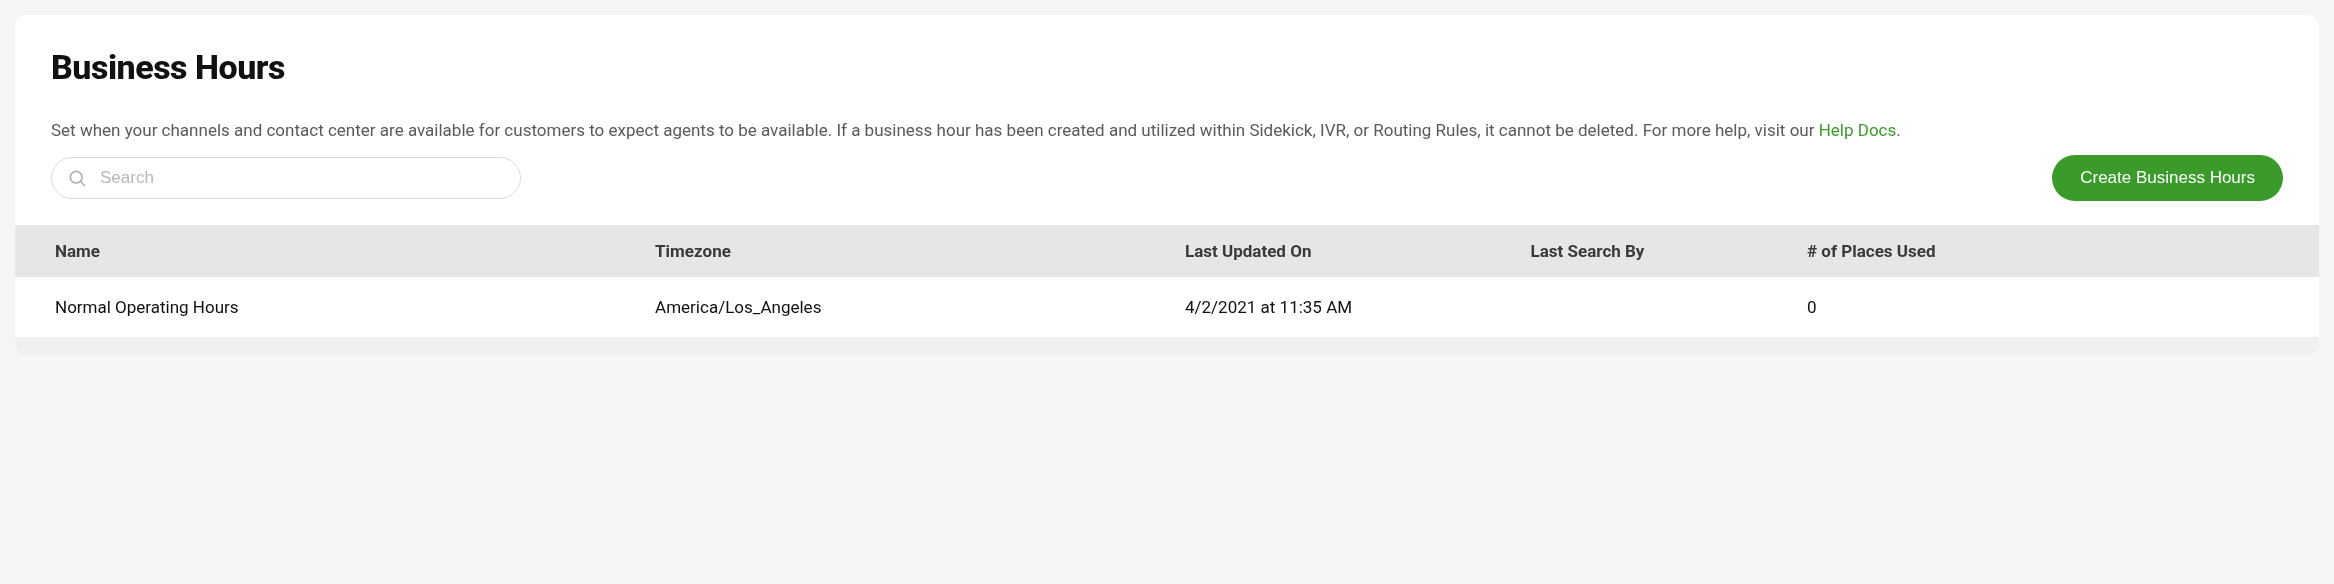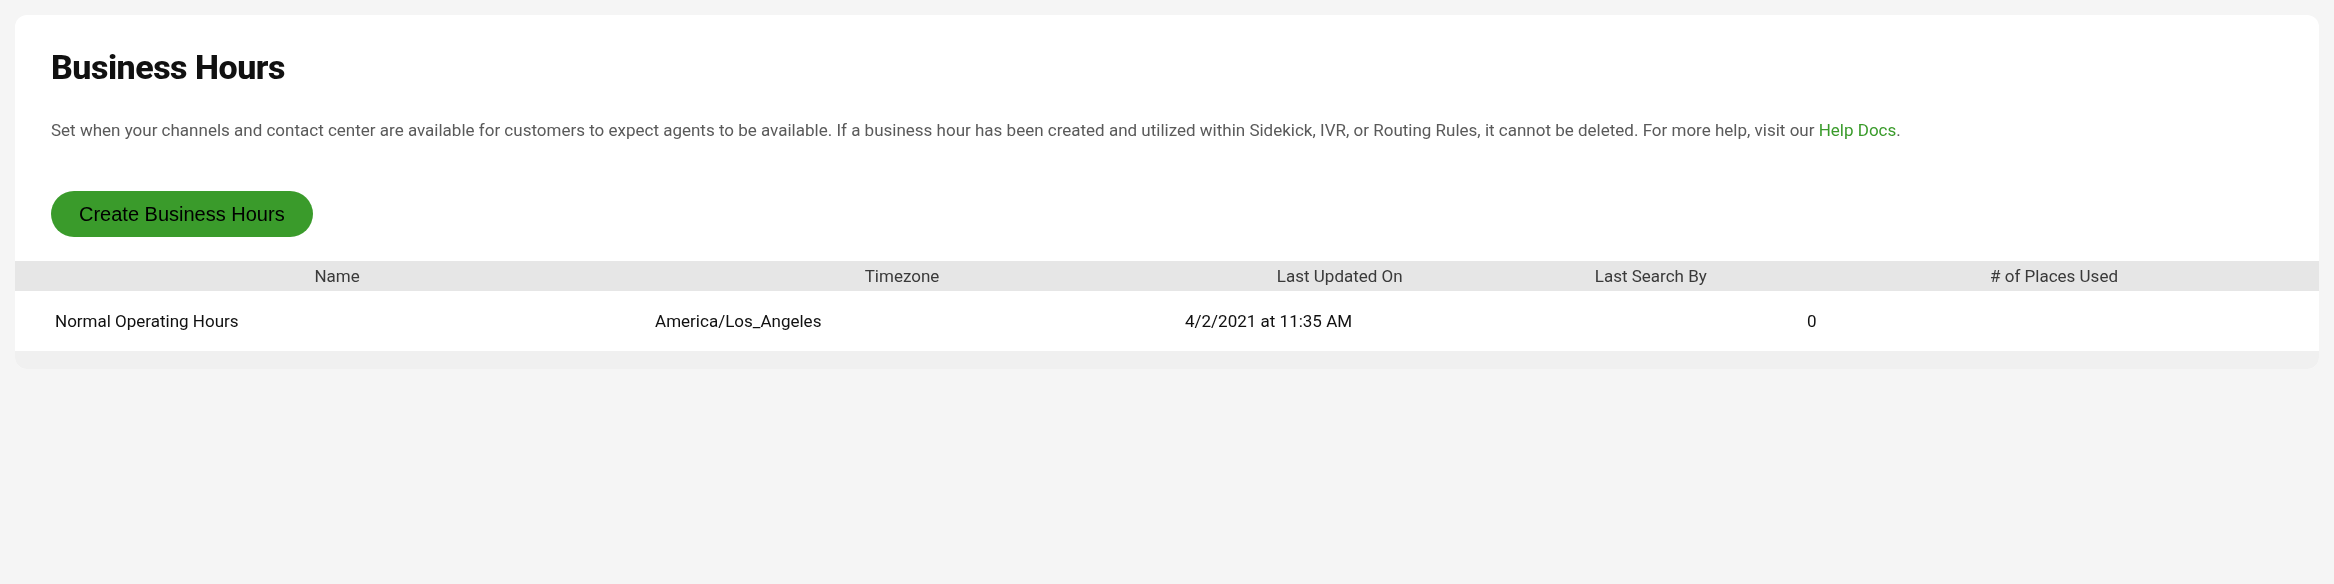--- a/index.html
+++ b/index.html
@@ -66,43 +66,42 @@
       position: absolute;
       left: 16px;
       top: 50%;
       transform: translateY(-50%);
       width: 20px;
       height: 20px;
       pointer-events: none;
     }
     .create-button {
       background: #3a9b2b;
-      color: #000000;
+      color: #ffffff;
       border: none;
       border-radius: 24px;
       padding: 0 28px;
       height: 46px;
-      font-size: 20px;
+      font-size: 17px;
       font-weight: 500;
       cursor: pointer;
-      margin-top: 36px;
     }
     .table {
       width: 100%;
       border-collapse: collapse;
     }
     .table thead tr {
       background: #e6e6e6;
     }
     .table th {
-      text-align: center;
+      text-align: left;
       font-size: 17px;
-      font-weight: 400;
+      font-weight: 700;
       color: #3a3a3a;
-      padding: 5px 18px;
+      padding: 16px 18px;
     }
     .table th:first-child {
       padding-left: 40px;
     }
     .table td {
       font-size: 17px;
       color: #111111;
       padding: 20px 18px;
       background: #ffffff;
     }
@@ -123,20 +122,29 @@
 <body>
 
 <div class="card">
   <div class="card-inner">
     <h1 class="page-title">Business Hours</h1>
     <p class="description">
       <span>Set when your channels and contact center are available for customers to expect agents to be available. If a business hour has been created and utilized within Sidekick, IVR, or Routing Rules, it cannot be deleted. For more help, visit our </span><a href="#" class="help-link">Help Docs</a><span>.</span>
     </p>
 
     <div class="toolbar">
+      <div class="search-wrap">
+        <span class="search-icon">
+          <svg viewBox="0 0 24 24" width="20" height="20" fill="none" stroke="#b0b0b0" stroke-width="2" stroke-linecap="round" stroke-linejoin="round">
+            <circle cx="11" cy="11" r="7"></circle>
+            <line x1="21" y1="21" x2="16.2" y2="16.2"></line>
+          </svg>
+        </span>
+        <input type="text" class="search-input" placeholder="Search" style="">
+      </div>
       <button class="create-button">Create Business Hours</button>
     </div>
   </div>
 
   <table class="table">
     <thead>
       <tr>
         <th class="col-name">Name</th>
         <th class="col-tz">Timezone</th>
         <th class="col-updated-on">Last Updated On</th>

